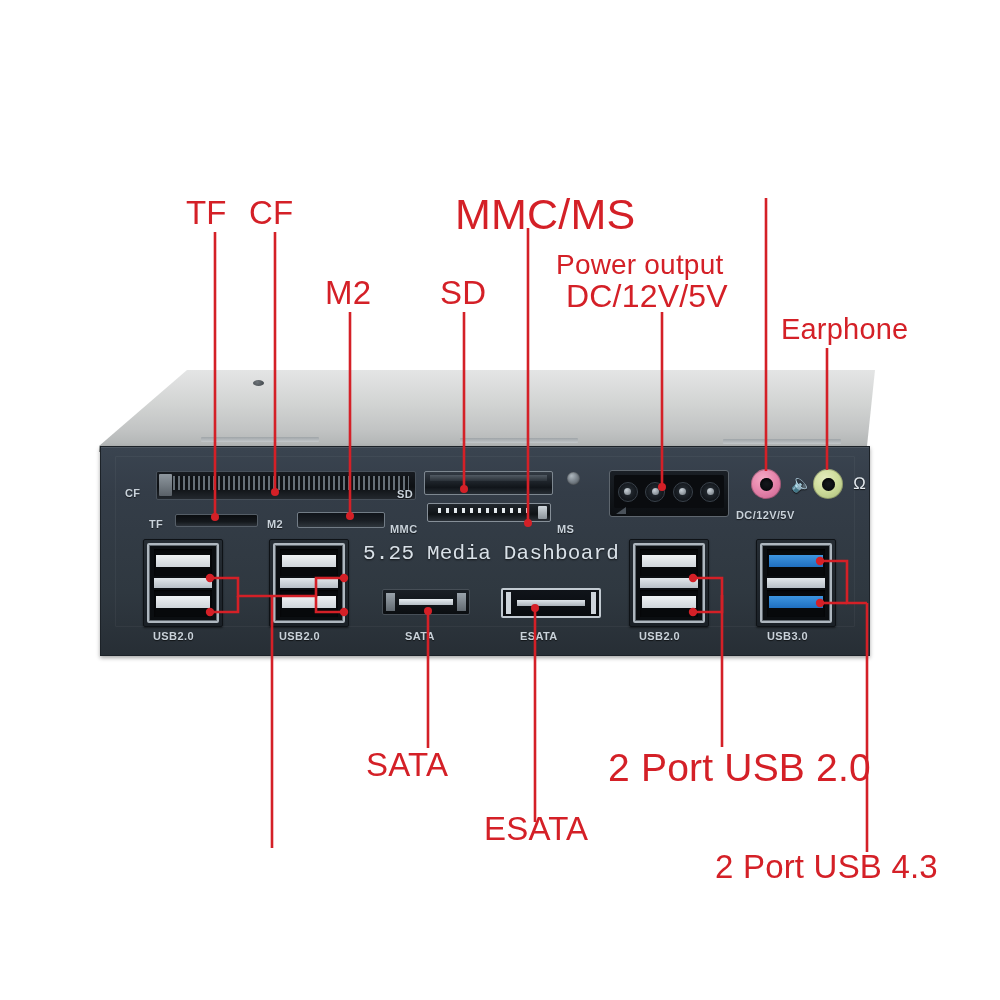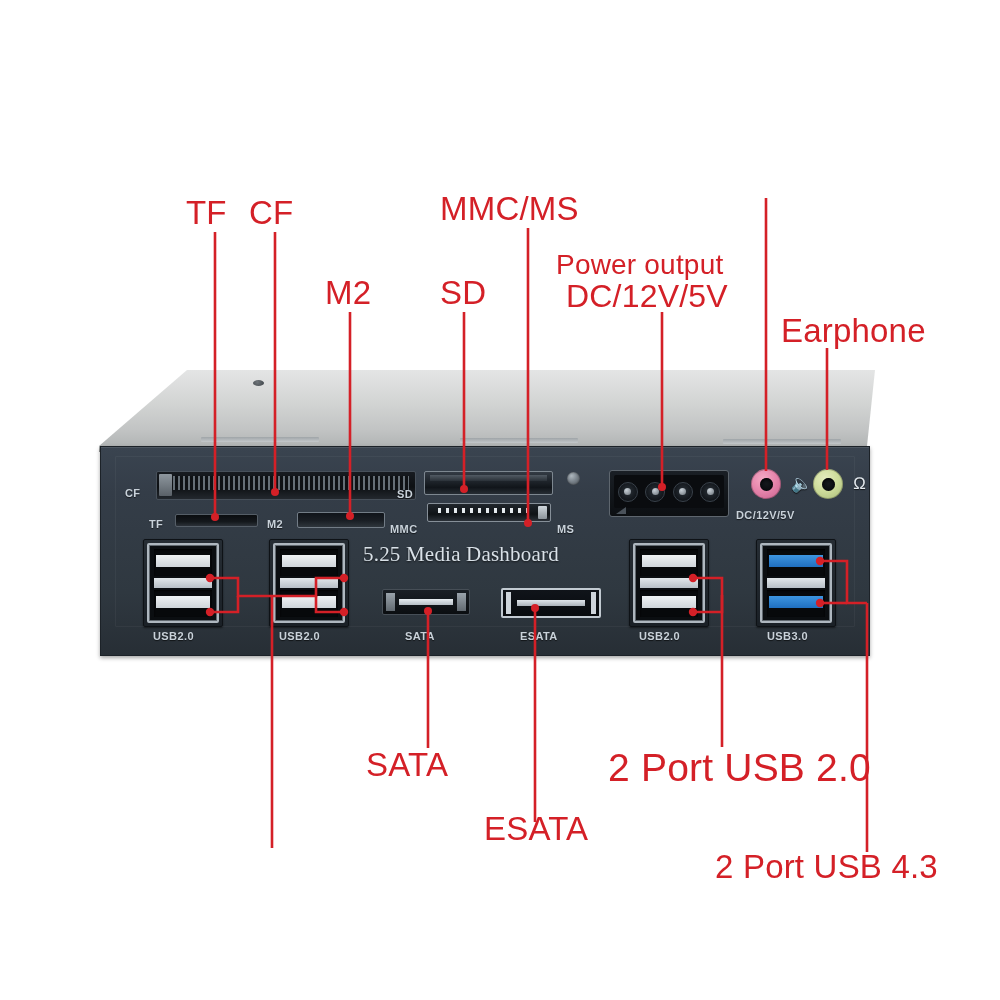--- a/index.html
+++ b/index.html
@@ -89,21 +89,21 @@
     font-family: "Liberation Sans", sans-serif;
     font-size: 11px;
     font-weight: bold;
     letter-spacing: .4px;
     text-shadow: 0 1px 1px rgba(0,0,0,.6);
     white-space: pre;
   }
   .brand {
     position: absolute;
     color: #d9e1e8;
-    font-family: Liberation Serif, serif;
+    font-family: Liberation Mono, monospace;
     font-size: 21px;
     letter-spacing: .2px;
     text-shadow: 0 1px 2px rgba(0,0,0,.7);
     white-space: pre;
   }
 
   
   .cf-slot {
     position: absolute;
     background: linear-gradient(180deg,#171b20 0%,#0d1013 55%,#23282e 100%);
@@ -570,27 +570,27 @@
   </svg>
 
   <span class="anno" style="left:186px; top:196px; font-size:33px;">TF</span>
 
   <span class="anno" style="left:249px; top:196px; font-size:33px;">CF</span>
 
   <span class="anno" style="left:325px; top:276px; font-size:33px;">M2</span>
 
   <span class="anno" style="left:440px; top:276px; font-size:33px;">SD</span>
 
-  <span class="anno" style="left:440px; top:192px; font-size:33px;">MMC/MS</span>
+  <span class="anno" style="left:455px; top:192px; font-size:43px;">MMC/MS</span>
 
   <span class="anno" style="left:556px; top:250px; font-size:28px;">Power output</span>
   <span class="anno" style="left:566px; top:280px; font-size:32px;">DC/12V/5V</span>
 
 
-  <span class="anno" style="left:781px; top:314px; font-size:33px;">Earphone</span>
+  <span class="anno" style="left:781px; top:314px; font-size:29px;">Earphone</span>
 
   <span class="anno" style="left:366px; top:748px; font-size:33px;">SATA</span>
 
   <span class="anno" style="left:484px; top:812px; font-size:33px;">ESATA</span>
 
 
   <span class="anno" style="left:608px; top:747px; font-size:39px;">2 Port USB 2.0</span>
 
   <span class="anno" style="left:715px; top:850px; font-size:33px;">2 Port USB 4.3</span>
 

